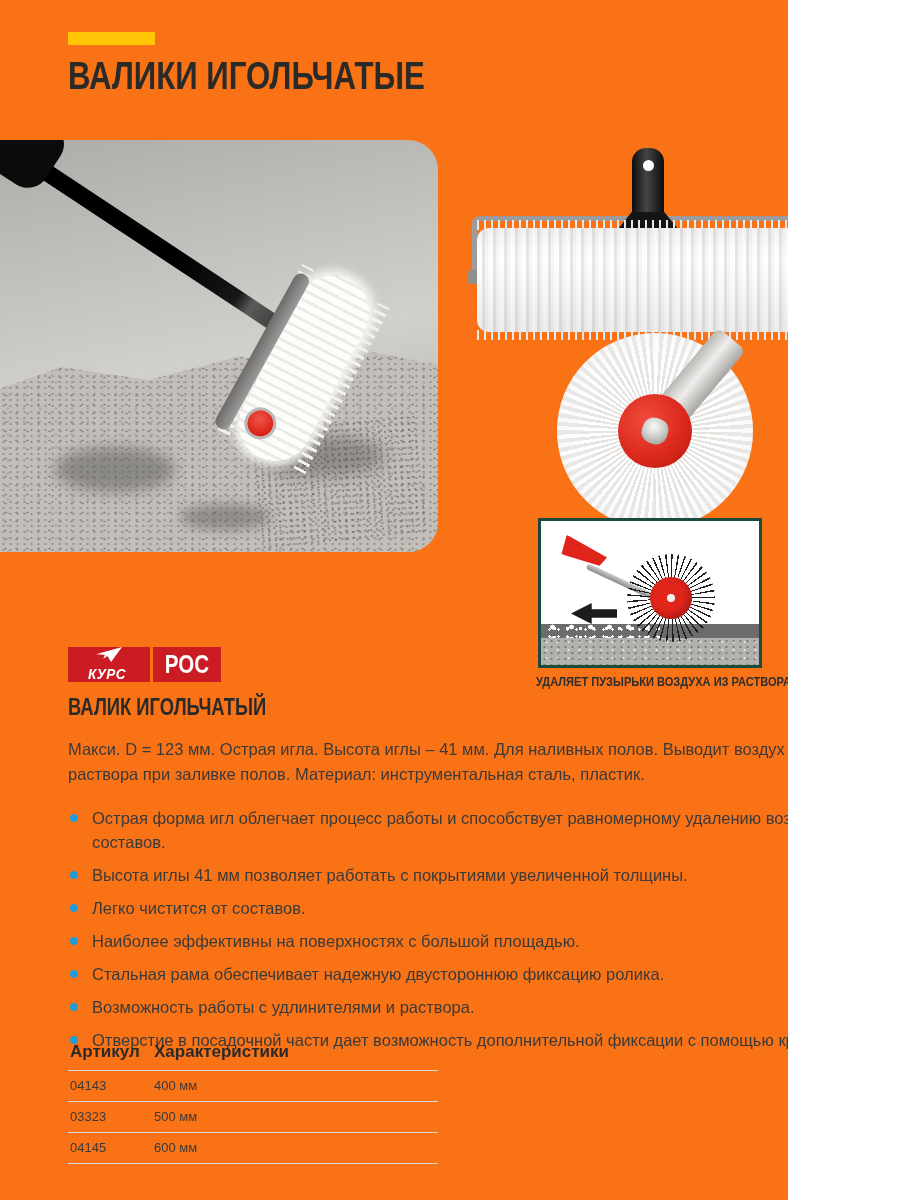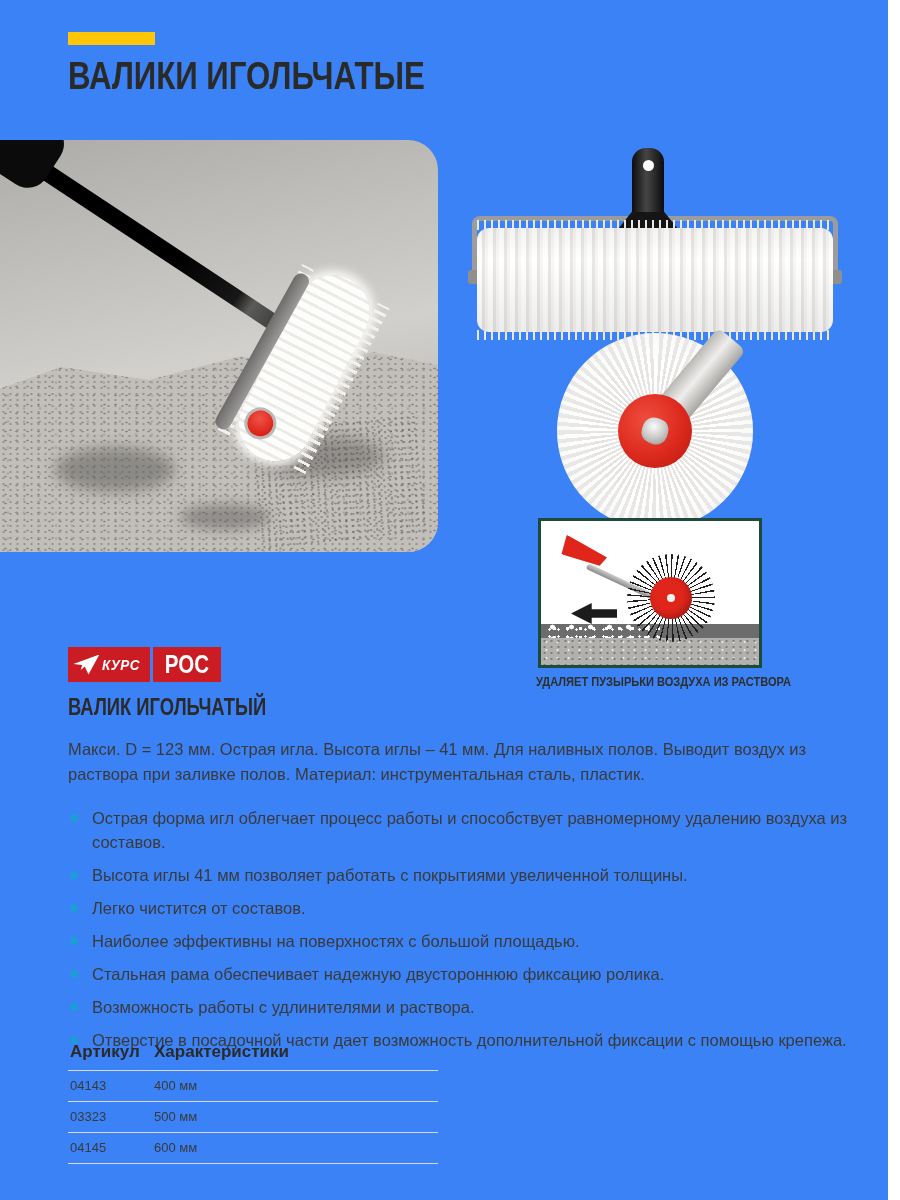--- a/index.html
+++ b/index.html
@@ -1,18 +1,18 @@
 <!DOCTYPE html>
 <html><head>
 <meta charset="utf-8">
 <style>
   * { margin:0; padding:0; box-sizing:border-box; }
   html,body { background:#fff; }
   body { font-family:"Liberation Sans", sans-serif; color:#333; }
-  .page { position:relative; width:888px; height:1200px; background:#3b82f6; overflow:hidden; }
+  .page { position:relative; width:788px; height:1200px; background:#f97316; overflow:hidden; }
 
   .cond { font-family:"Liberation Sans", sans-serif; font-weight:bold;
           transform:scaleX(0.8); transform-origin:0 50%; display:inline-block; white-space:nowrap; }
 
   
   .accent-bar { position:absolute; left:68px; top:32px; width:87px; height:13px; background:#ffc608; }
   .page-title { position:absolute; left:68px; top:54px; font-size:39px; color:#2a2a28; letter-spacing:0; }
 
   
   .photo { position:absolute; left:0; top:140px; width:438px; height:412px;
@@ -112,21 +112,21 @@
   .infobox .grip2 { position:absolute; left:20px; top:22px; width:46px; height:20px;
            background:#e0251b; clip-path:polygon(0 0,100% 26%,92% 78%,6% 100%); transform:rotate(23deg); }
   .infobox .arrow { position:absolute; left:30px; top:82px; width:46px; height:21px; background:#1c1c1c;
            clip-path:polygon(0 50%,45% 0,45% 30%,100% 30%,100% 70%,45% 70%,45% 100%); }
   .callout { position:absolute; left:508px; top:674px; width:290px; text-align:center;
            font-size:13.5px; color:#2e2e2d; }
   .callout .cond { transform:scaleX(0.82); transform-origin:50% 50%; }
 
   
   .logos { position:absolute; left:68px; top:647px; height:35px; display:flex; }
-  .logo-kurs { width:82px; height:35px; background:#cb1c24; display:flex; align-items:center; justify-content:center; gap:3px; }
+  .logo-kurs { width:82px; height:35px; background:#cb1c24; display:flex; align-items:center; justify-content:center; gap:3px;flex-direction:column; }
   .logo-ros  { width:68px; height:35px; background:#cb1c24; margin-left:3px;
                display:flex; align-items:center; justify-content:center; }
   .plane { width:26px; height:20px; background:#fff;
            clip-path:polygon(0 48%,100% 0,58% 100%,44% 60%,28% 78%,34% 52%); }
   .logo-kurs .txt { color:#fff; font-size:15px; font-weight:bold; font-style:italic; letter-spacing:.5px;
            transform:scaleX(.9); transform-origin:0 50%; }
   .logo-ros .txt { color:#fff; font-size:25px; font-weight:bold; transform:scaleX(.82); transform-origin:50% 50%; }
 
   
   .product-title { position:absolute; left:68px; top:694px; font-size:23px; color:#2b2a29; }

